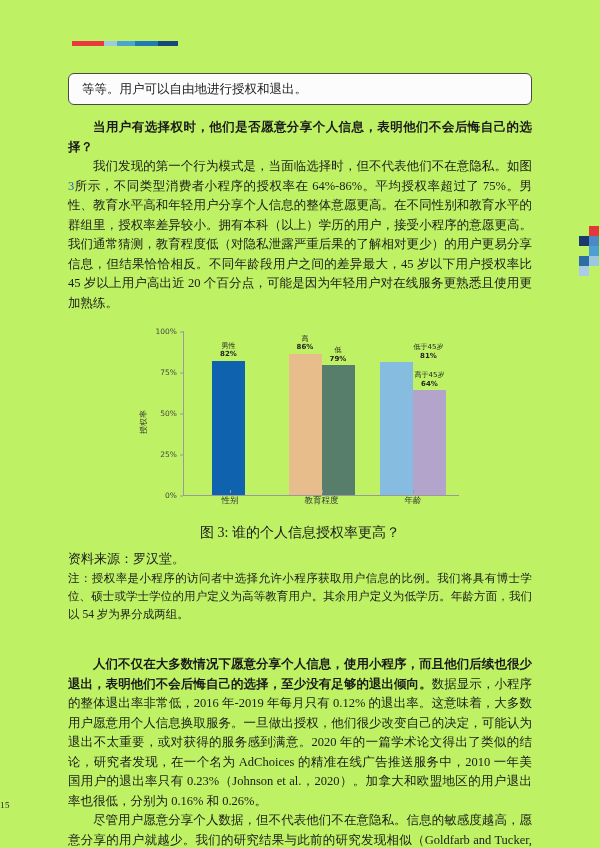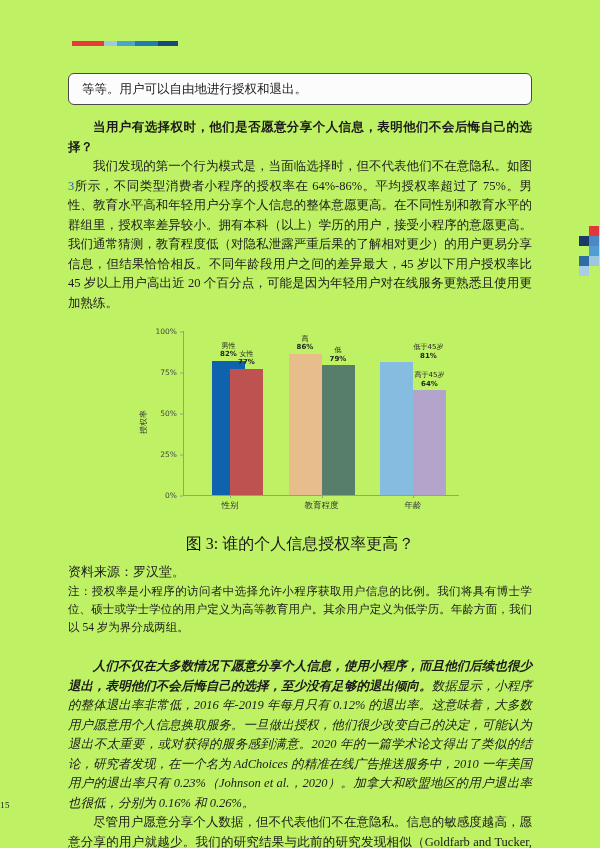--- a/index.html
+++ b/index.html
@@ -31,28 +31,28 @@
   .ytick{position:absolute;right:100%;margin-right:7px;transform:translateY(50%);
          font-size:7.5px;color:#444;white-space:nowrap;}
   .ytick::after{content:"";position:absolute;left:100%;margin-left:3px;top:50%;
                 width:3px;border-top:1px solid #9a9a9a;}
   .group{position:relative;width:66px;height:100%;}
   .barwrap{position:absolute;bottom:0;width:33px;height:100%;}
   .bar{position:absolute;bottom:0;width:100%;}
   .bar-toplabel{position:absolute;width:100%;text-align:center;font-size:7px;
                 line-height:8.5px;color:#222;white-space:nowrap;}
   .bar-toplabel .pct{font-weight:bold;}
-  .cat-label{position:absolute;top:100%;margin-top:5px;width:100%;text-align:center;
+  .cat-label{position:absolute;top:100%;width:100%;text-align:center;
              font-size:8.5px;color:#333;}
   .cat-label::before{content:"";position:absolute;left:50%;top:-5px;height:3px;
                      border-left:1px solid #9a9a9a;}
-  figcaption{margin-top:10px;text-align:center;font-size:16px;}
+  figcaption{text-align:center;font-size:14px;}
   .fig-source{margin-top:8px;font-size:13px;line-height:18px;}
   .fig-note{margin-top:1px;font-size:11.5px;line-height:18px;text-align:justify;}
-  .p-after-fig{margin-top:21px;font-style:italic;}
+  .p-after-fig{margin-top:32px;}
   .page-number{position:absolute;left:0;top:800px;width:600px;text-align:left;
                font-size:9px;letter-spacing:0.5px;}
 </style>
 </head>
 <body>
 
 <div class="page">
 
   <div class="logo-bar">
       <span class="logo-seg" style="background: rgb(232, 57, 60); width: 32px;"></span>
@@ -89,24 +89,20 @@
           <span class="ytick" style="bottom:25%">25%</span>
           <span class="ytick" style="bottom:50%">50%</span>
           <span class="ytick" style="bottom:75%">75%</span>
           <span class="ytick" style="bottom:100%">100%</span>
 
           <div class="group">
             <div class="barwrap" style="left:15px">
               <div class="bar-toplabel" style="bottom: calc(82% + 2px);"><span>男性</span><br><span class="pct">82%</span></div>
               <div class="bar" style="height: 82%; background: rgb(14, 98, 174);"></div>
             </div>
-            <div class="barwrap" style="left:33px">
-              <div class="bar-toplabel" style="bottom: calc(77% + 2px);"><span>女性</span><br><span class="pct">77%</span></div>
-              <div class="bar" style="height: 77%; background: rgb(189, 82, 80);"></div>
-            </div>
             <div class="cat-label">性别</div>
           </div>
 
           <div class="group">
             <div class="barwrap" style="left:0">
               <div class="bar-toplabel" style="bottom: calc(86% + 2px);"><span>高</span><br><span class="pct">86%</span></div>
               <div class="bar" style="height: 86%; background: rgb(231, 189, 140);"></div>
             </div>
             <div class="barwrap" style="left:33px">
               <div class="bar-toplabel" style="bottom: calc(79% + 2px);"><span>低</span><br><span class="pct">79%</span></div>

